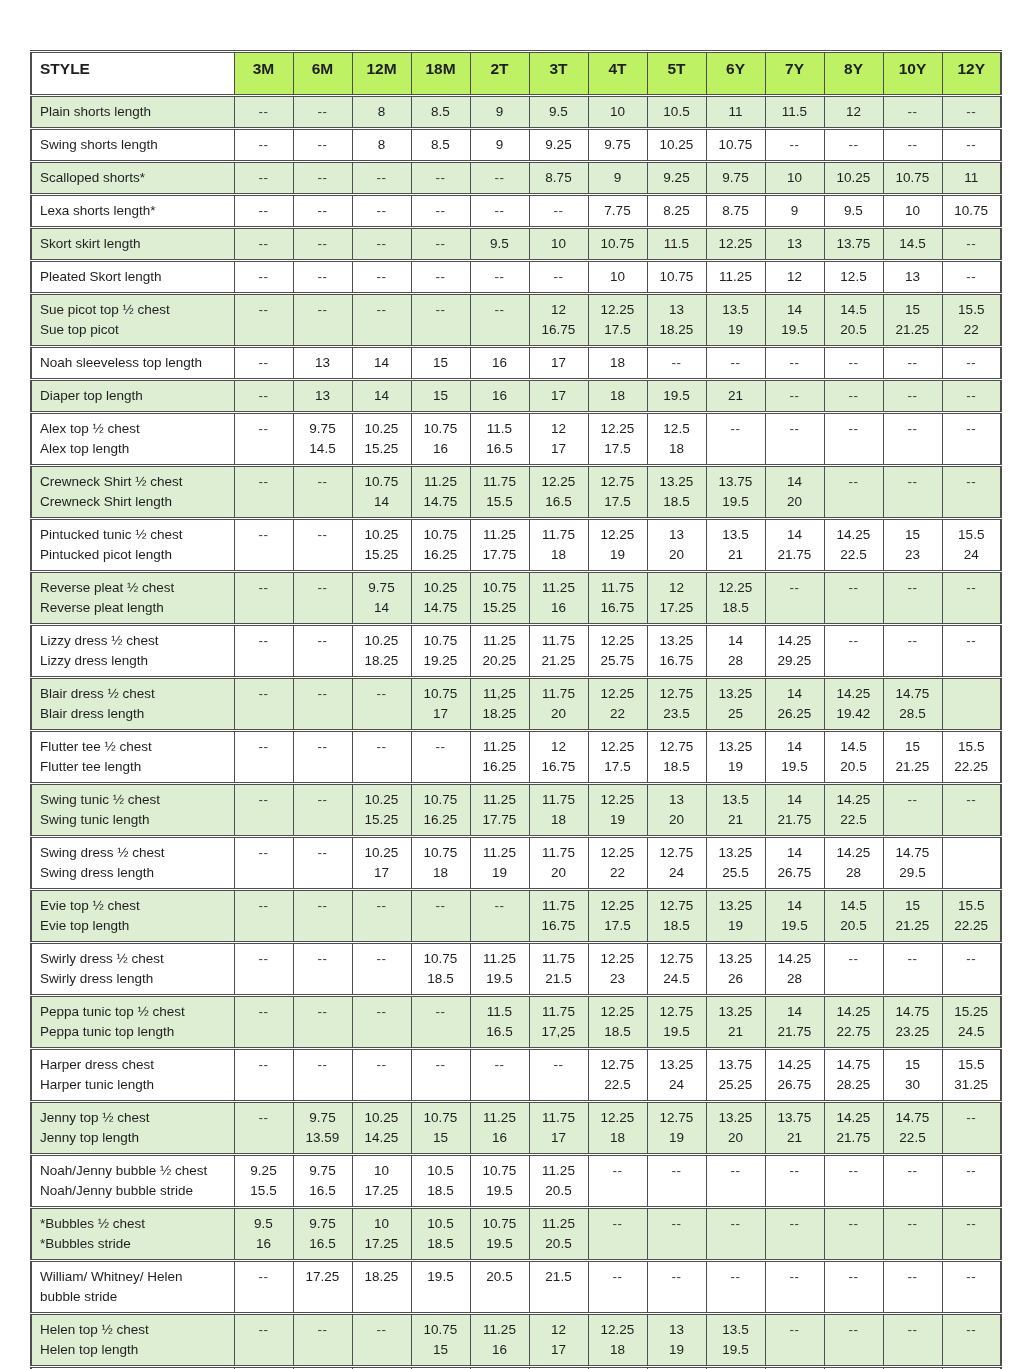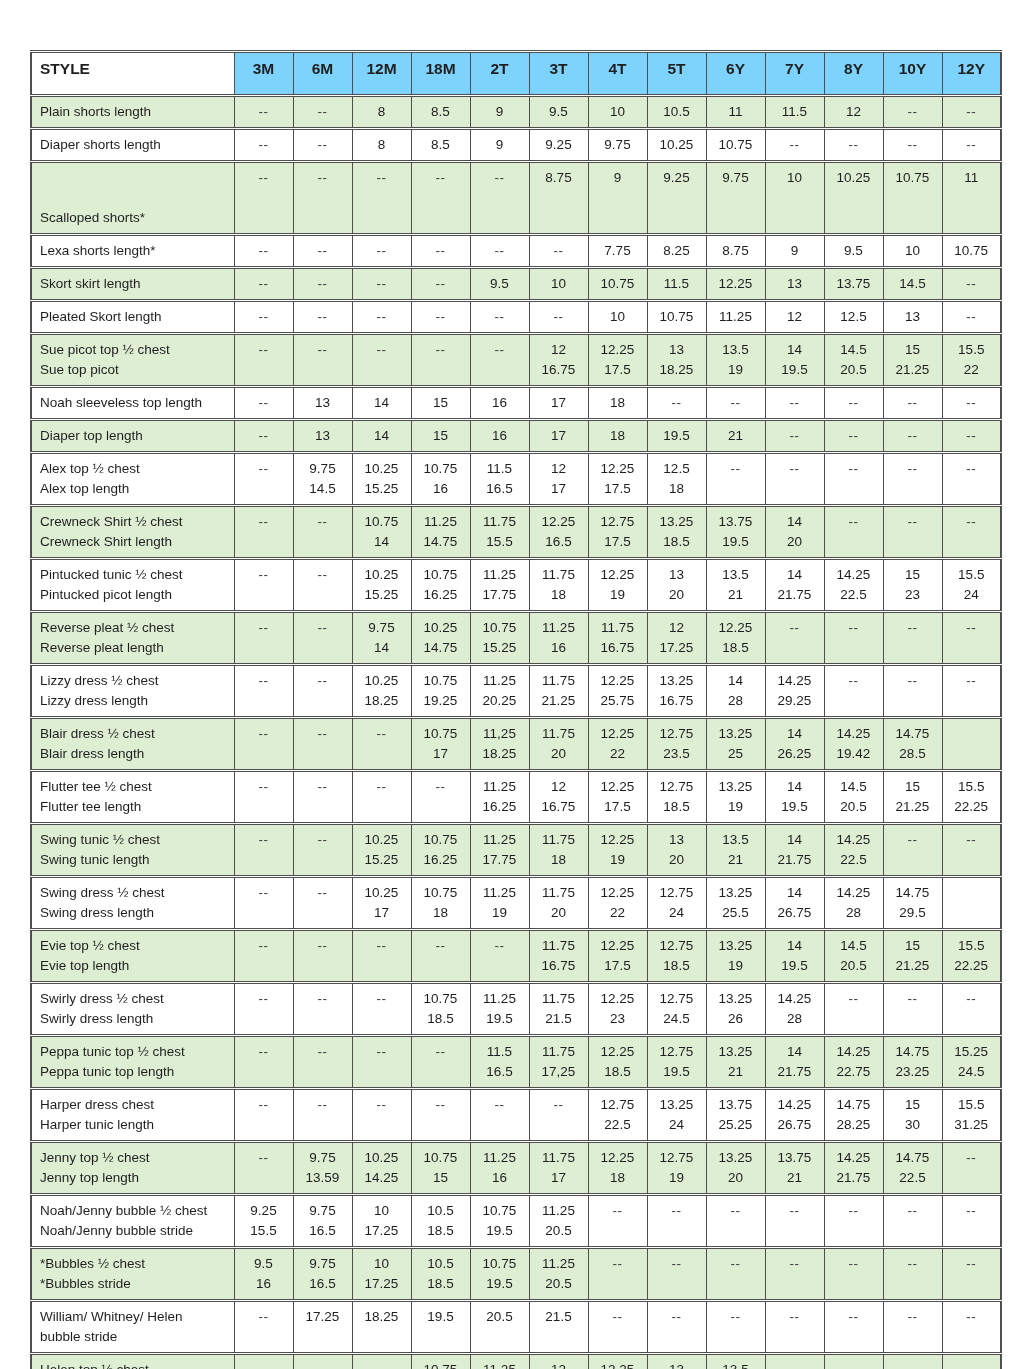--- a/index.html
+++ b/index.html
@@ -40,21 +40,21 @@
     font-weight: bold;
     padding: 7px 4px 16px 8px;
     background: #ffffff;
   }
   th.size-header {
     text-align: center;
     vertical-align: top;
     font-size: 15.5px;
     font-weight: bold;
     padding: 7px 1px 16px 1px;
-    background: #7dd3fc;
+    background: #bef264;
   }
   td.row-label {
     text-align: left;
     vertical-align: top;
     font-size: 13.5px;
     line-height: 20px;
     padding: 5px 4px 5px 8px;
     white-space: normal;
   }
   td.value-cell {
@@ -152,21 +152,21 @@
           </td>
           <td class="value-cell">
             <span class="val-line dash">--</span>
           </td>
           <td class="value-cell">
             <span class="val-line dash">--</span>
           </td>
         </tr>
         <tr class="plain">
           <td class="row-label">
-            <span class="val-line" style="display: block;">Diaper shorts length</span>
+            <span class="val-line" style="display: block;">Swing shorts length</span>
           </td>
           <td class="value-cell">
             <span class="val-line dash">--</span>
           </td>
           <td class="value-cell">
             <span class="val-line dash">--</span>
           </td>
           <td class="value-cell">
             <span class="val-line">8</span>
           </td>
@@ -196,21 +196,21 @@
           </td>
           <td class="value-cell">
             <span class="val-line dash">--</span>
           </td>
           <td class="value-cell">
             <span class="val-line dash">--</span>
           </td>
         </tr>
         <tr class="shaded">
           <td class="row-label">
-            <span class="val-line" style="display: block; margin-top: 40px;">Scalloped shorts*</span>
+            <span class="val-line" style="display: block;">Scalloped shorts*</span>
           </td>
           <td class="value-cell">
             <span class="val-line dash">--</span>
           </td>
           <td class="value-cell">
             <span class="val-line dash">--</span>
           </td>
           <td class="value-cell">
             <span class="val-line dash">--</span>
           </td>

